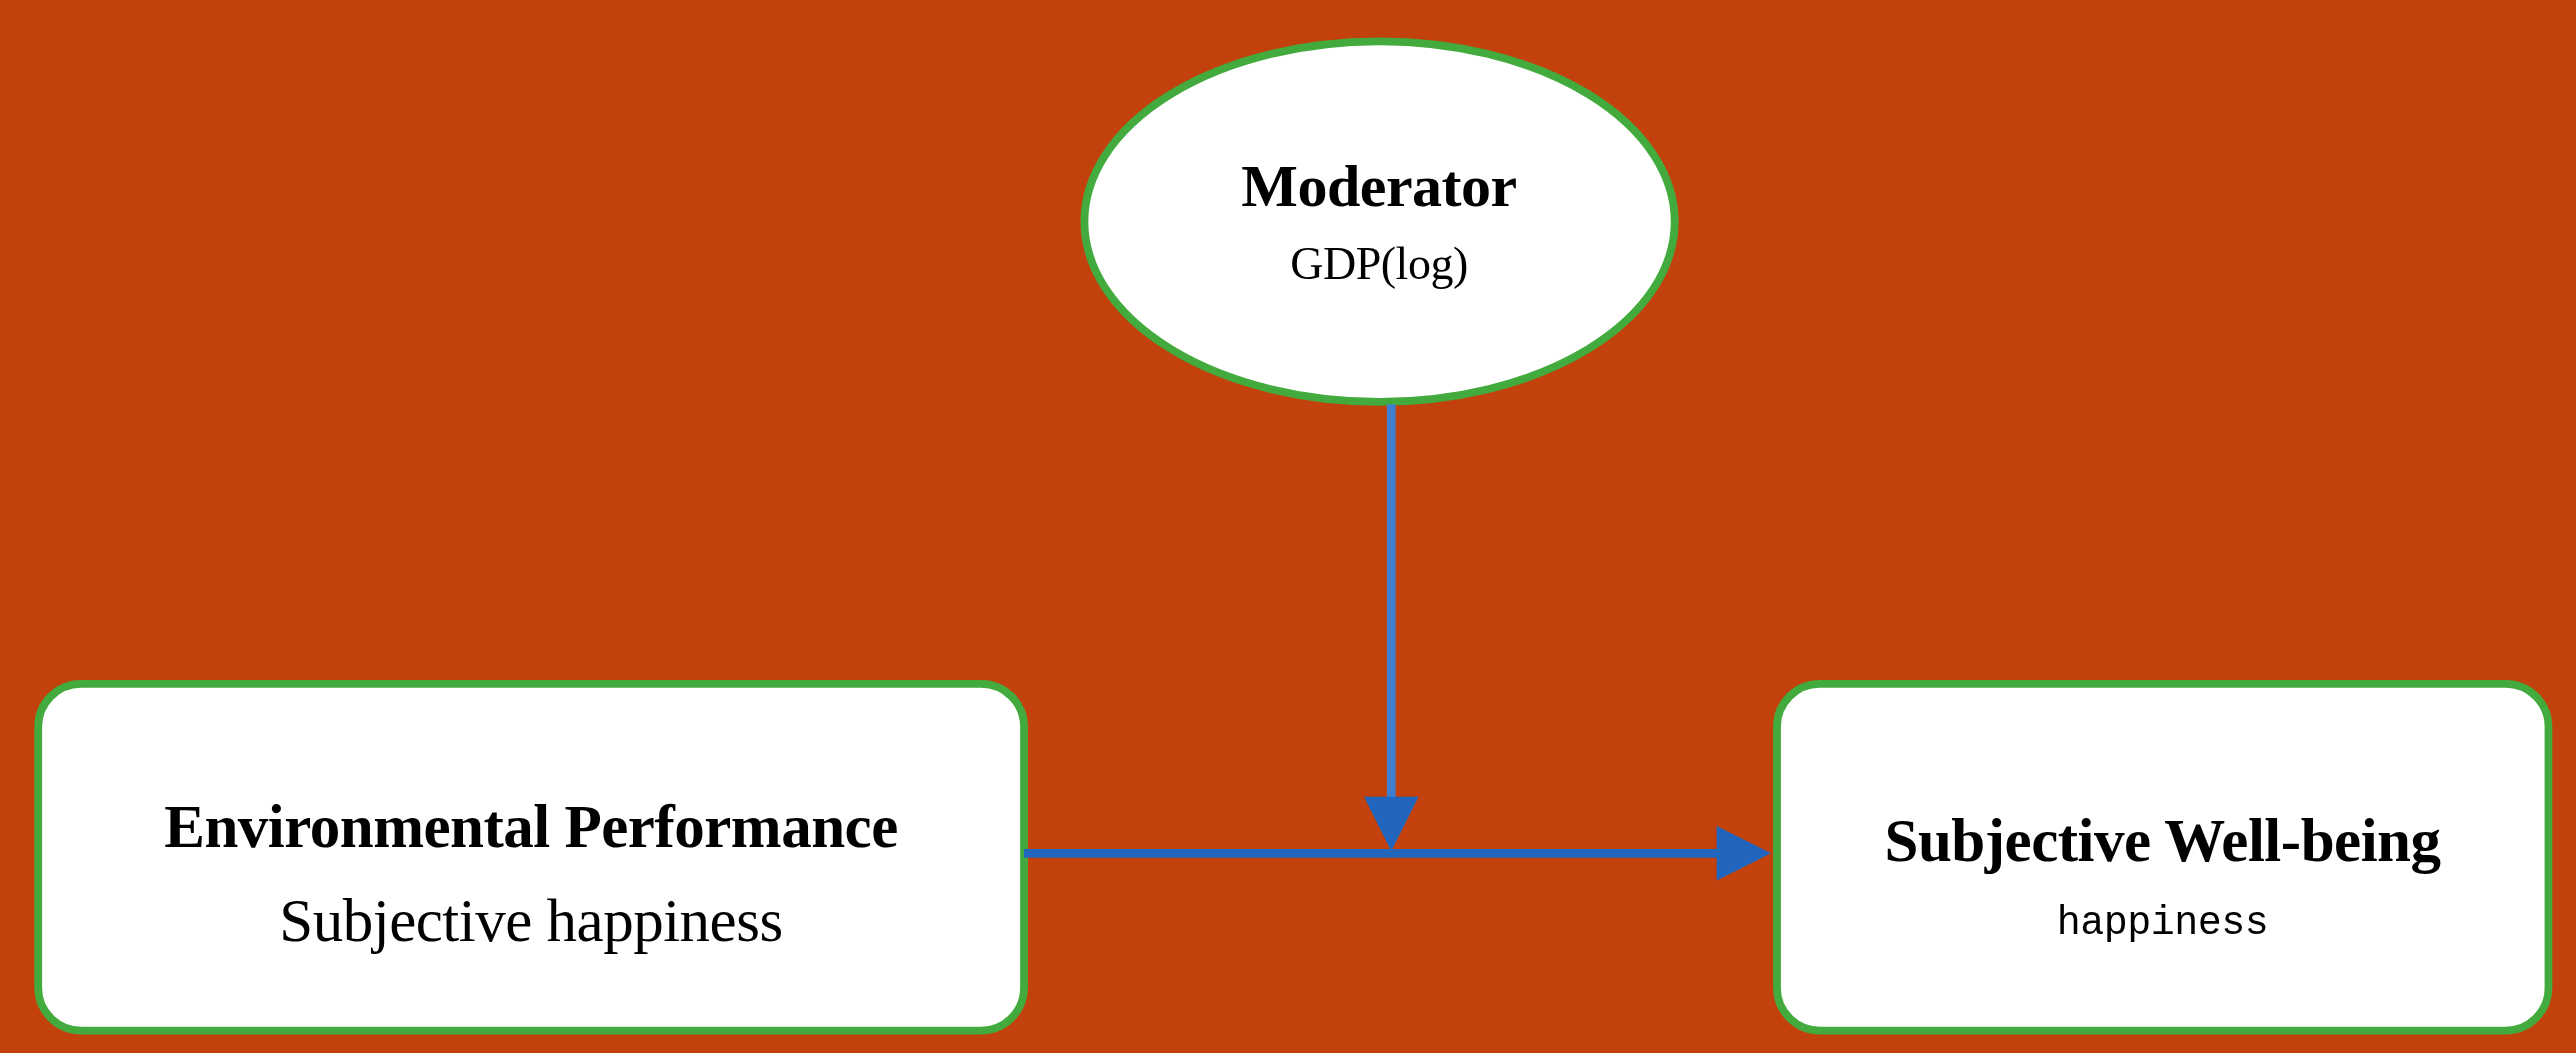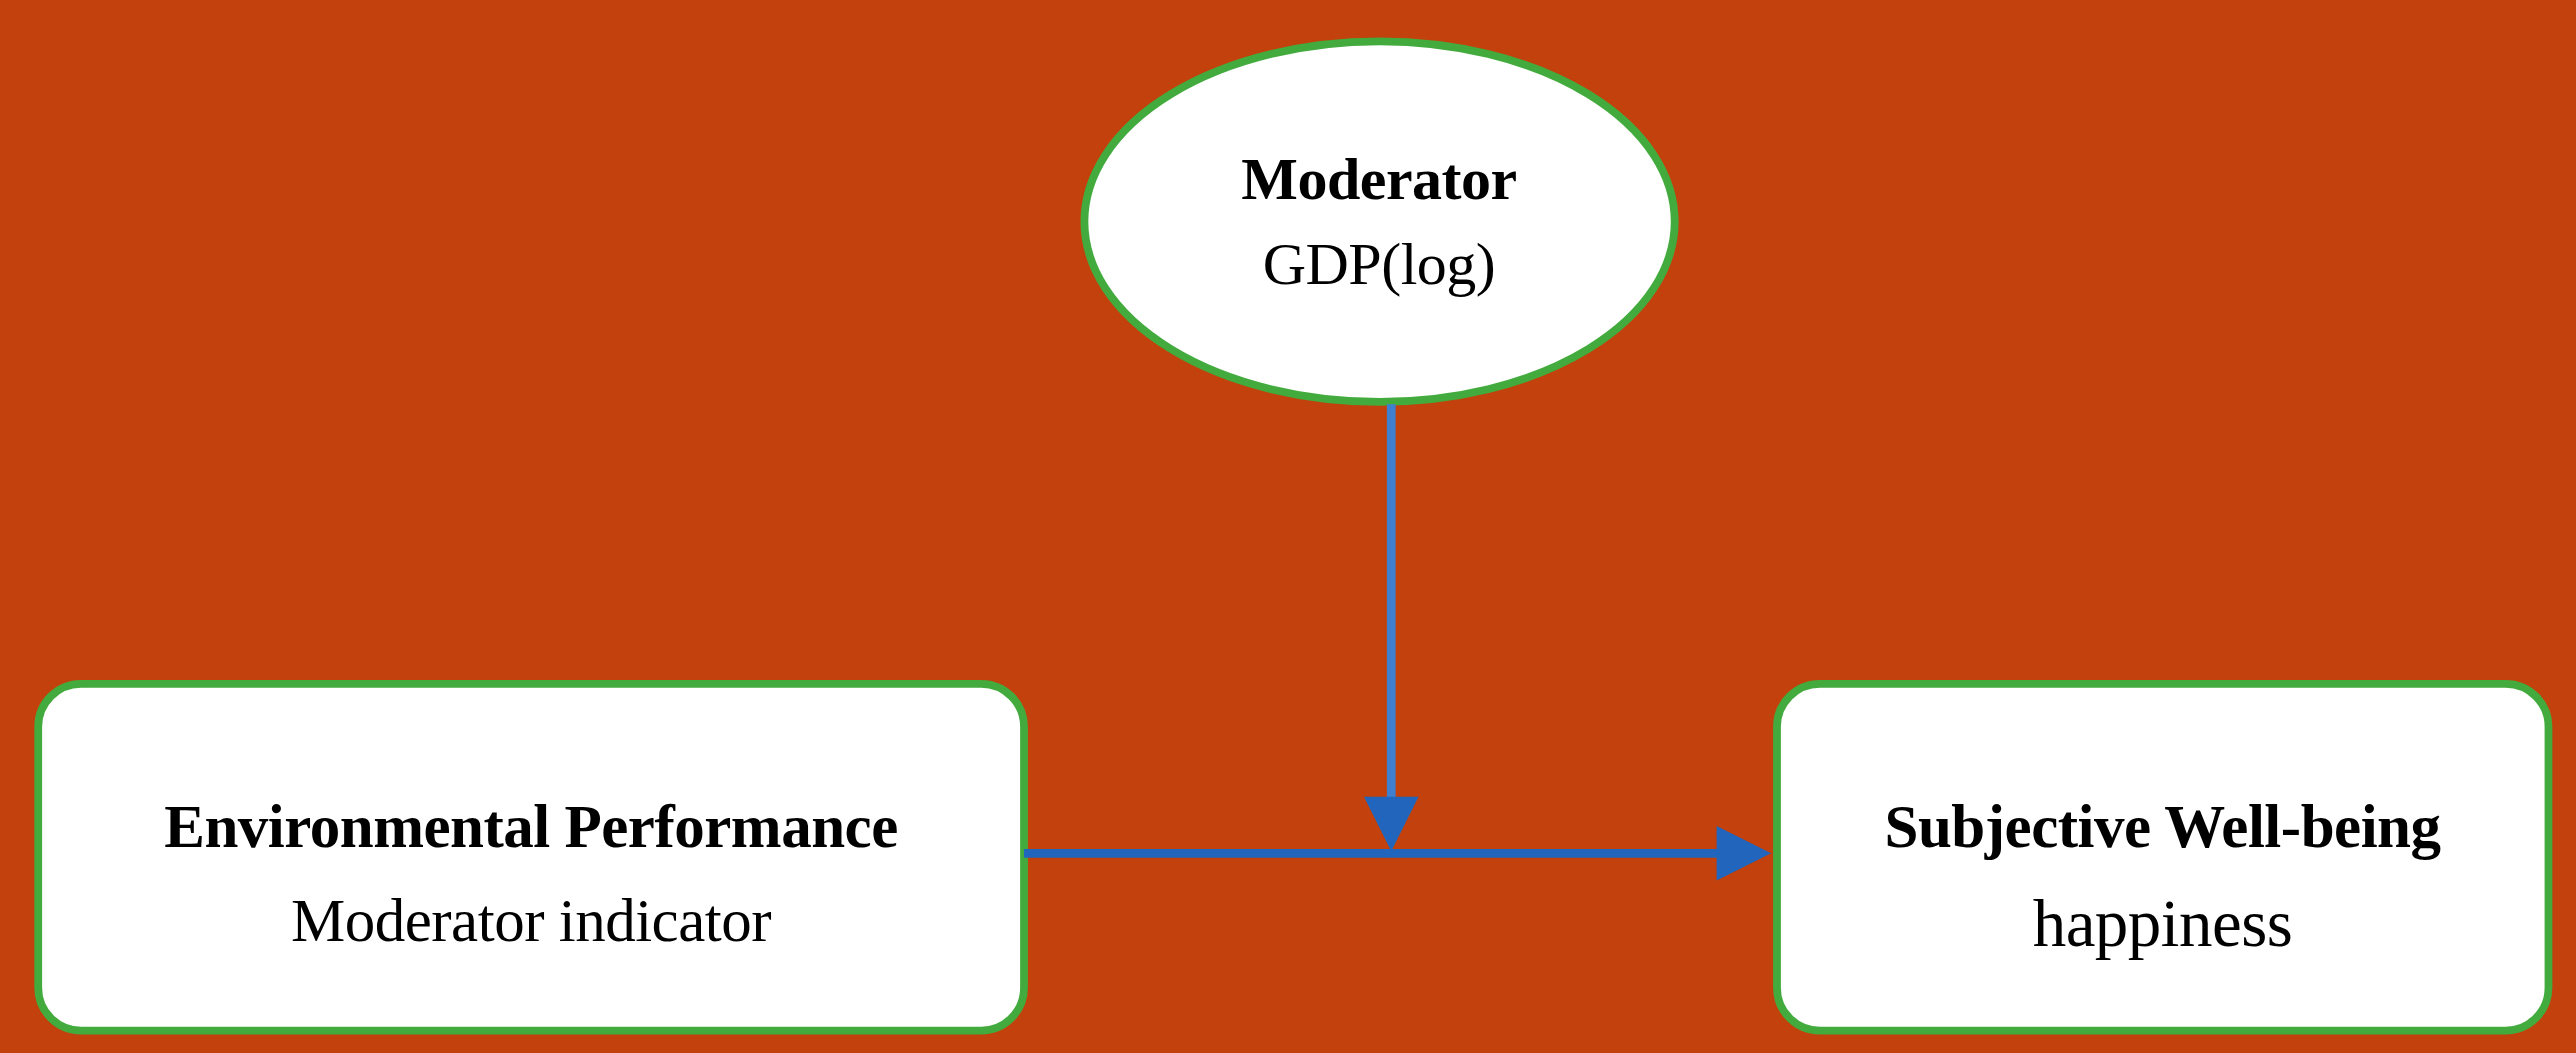--- a/index.html
+++ b/index.html
@@ -46,41 +46,41 @@
   }
 
   
   #moderator-text {
     left: 1081px;
     top: 39px;
     width: 596px;
     height: 365px;
   }
   #moderator-text .line-bold   { font-size: 60px; margin-bottom: 25px; }
-  #moderator-text .line-regular{ font-size: 60px; }
+  #moderator-text .line-regular{ font-size: 46px; }
 
   
   #predictor-text {
     left: 34px;
     top: 696px;
     width: 994px;
     height: 355px;
   }
   #predictor-text .line-bold    { font-size: 61px; margin-bottom: 33px; }
   #predictor-text .line-regular { font-size: 61px; }
 
   
   #outcome-text {
     left: 1773px;
     top: 680px;
     width: 779px;
     height: 393px;
   }
   #outcome-text .line-bold    { font-size: 61px; margin-bottom: 33px; }
-  #outcome-text .line-regular { font-size: 67px; }
+  #outcome-text .line-regular { font-size: 40px; font-family: Liberation Mono, monospace; }
 </style>
 </head>
 <body>
 
 <div id="canvas">
 
   <svg class="node-svg" viewBox="0 0 2644 1081">
 
     <ellipse cx="1416" cy="227.5" rx="303" ry="185" fill="#ffffff" stroke="#43ab3d" stroke-width="8"></ellipse>
 
@@ -95,21 +95,21 @@
     <polygon points="1428,874 1400,818 1456,818" fill="#2166bc"></polygon>
   </svg>
 
   <div class="node-text" id="moderator-text">
     <span class="line-bold">Moderator</span>
     <span class="line-regular">GDP(log)</span>
   </div>
 
   <div class="node-text" id="predictor-text">
     <span class="line-bold">Environmental Performance</span>
-    <span class="line-regular">Moderator indicator</span>
+    <span class="line-regular">Subjective happiness</span>
   </div>
 
   <div class="node-text" id="outcome-text">
     <span class="line-bold">Subjective Well-being</span>
     <span class="line-regular">happiness</span>
   </div>
 
 </div>
 
 

